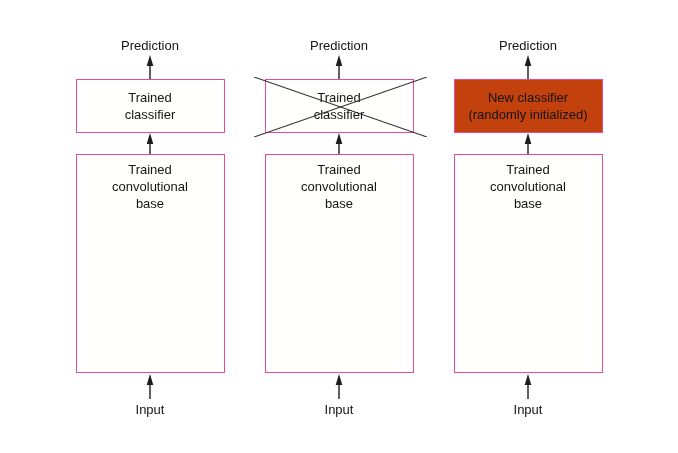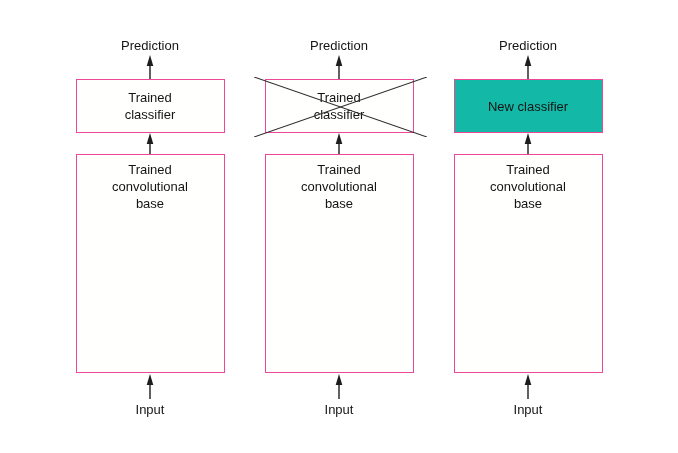--- a/index.html
+++ b/index.html
@@ -42,21 +42,21 @@
   }
   .classifier-box {
     height:54px;
     display:flex;
     flex-direction:column;
     justify-content:center;
     align-items:center;
     position:relative;
   }
   .classifier-box.highlight {
-    background:#14b8a6;
+    background:#c2410c;
     border-width:1.5px;
   }
   .base-box {
     height:219px;
     padding-top:6px;
   }
   .box .line { display:block; }
   .cross-out {
     position:absolute;
     left:-12px; top:-3px;
@@ -126,20 +126,21 @@
   </div>
 
   <div class="column">
     <div class="flow-label">Prediction</div>
     <svg class="arrow top" width="12" height="24" viewBox="0 0 12 24">
       <polygon points="6,0 2.7,11 9.3,11" fill="#1d1d1d"></polygon>
       <line x1="6" y1="10" x2="6" y2="24" stroke="#1d1d1d" stroke-width="1.4"></line>
     </svg>
     <div class="box classifier-box highlight">
       <span class="line">New classifier</span>
+      <span class="line">(randomly initialized)</span>
     </div>
     <svg class="arrow" width="12" height="21" viewBox="0 0 12 21">
       <polygon points="6,0 2.7,11 9.3,11" fill="#1d1d1d"></polygon>
       <line x1="6" y1="10" x2="6" y2="21" stroke="#1d1d1d" stroke-width="1.4"></line>
     </svg>
     <div class="box base-box">
       <span class="line">Trained</span>
       <span class="line">convolutional</span>
       <span class="line">base</span>
     </div>

